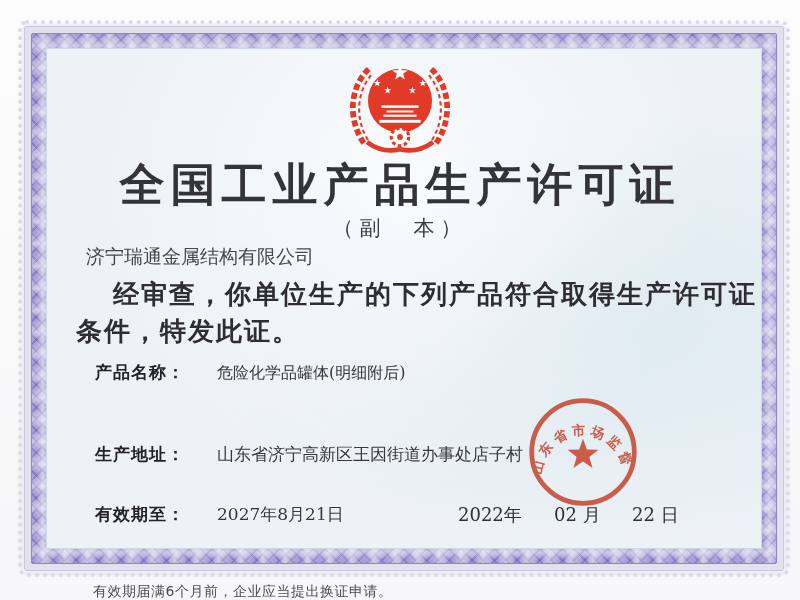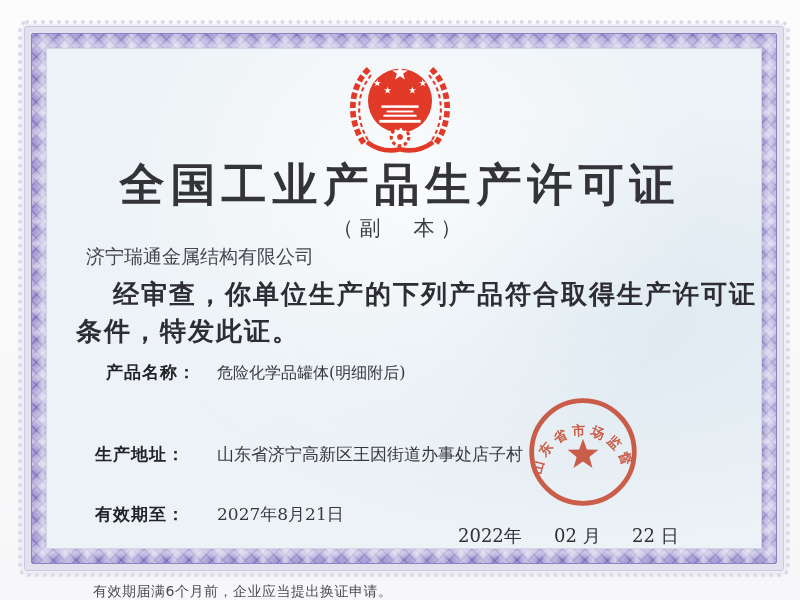--- a/index.html
+++ b/index.html
@@ -67,29 +67,29 @@
 
   .field-row { position: absolute; left: 95px; white-space: nowrap; }
   .f-label {
     display: inline-block; width: 112px; font-weight: bold;
     font-size: 17px; color: #222227; letter-spacing: 1px;
   }
   .f-value {
     font-size: 17px; color: #38383f; margin-left: 10px;
     font-family: "DejaVu Serif", "Liberation Serif", serif;
   }
-  .row-0 { top: 361px; text-align: center; } .row-0 .f-value { font-size: 16px; }
+  .row-0 { top: 361px; } .row-0 .f-value { font-size: 16px; }
   .row-1 { top: 411px; }
   .row-2 { top: 443px; }
   .row-3 { top: 474px; }
   .row-4 { top: 503px; }
 
   .issue-date { position: absolute; top: 503px; left: 0; width: 800px; font-size: 18px; color: #2f2f35;
     font-family: "DejaVu Serif", "Liberation Serif", serif; }
-  .date-part { position: absolute; white-space: nowrap; margin-top: 21px; }
+  .date-part { position: absolute; white-space: nowrap; }
   .date-year  { left: 458px; }
   .date-month { left: 554px; }
   .date-day   { left: 632px; }
 
   .footnote {
     position: absolute; left: 93px; top: 560px;
     font-size: 14px; color: #4c4c52; letter-spacing: 0.5px; margin-top: 23px;
   }
 
   .seal { position: absolute; left: 526px; top: 395px; width: 114px; height: 114px; opacity: .88; z-index: 5; }

